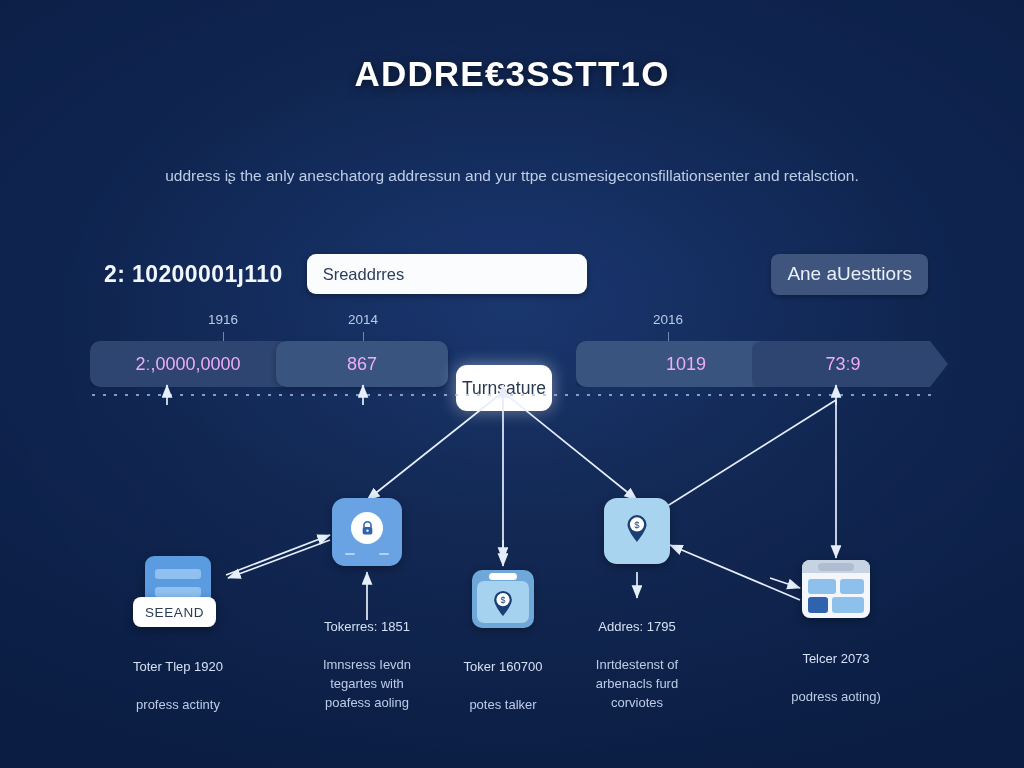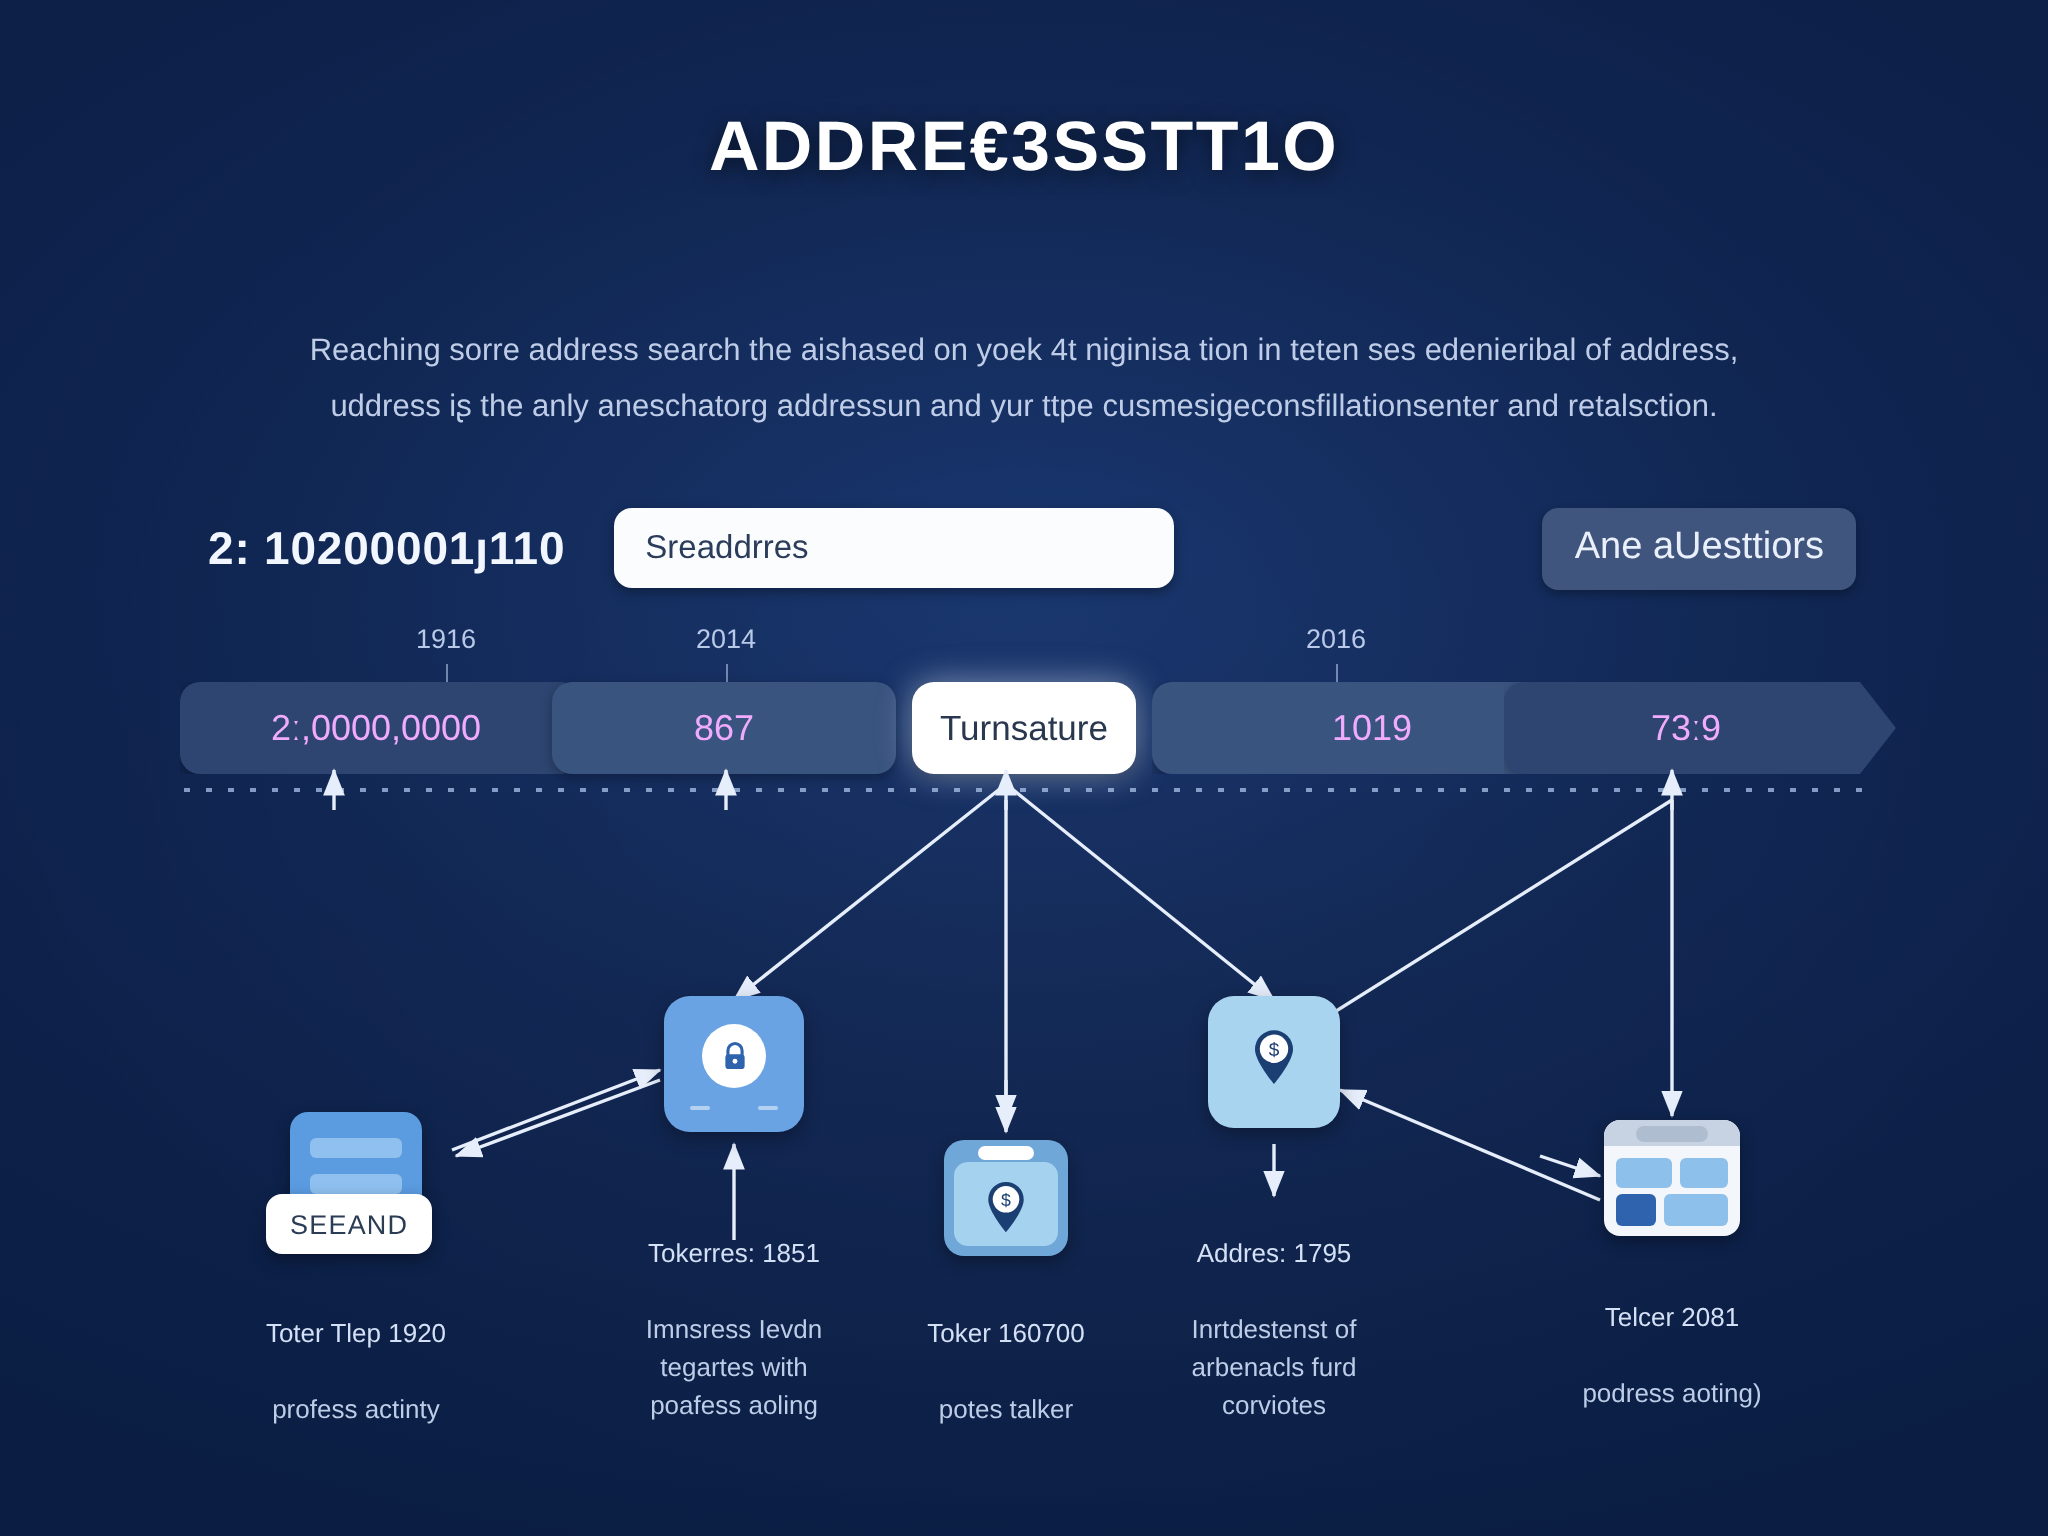--- a/index.html
+++ b/index.html
@@ -323,21 +323,20 @@
   .win .pane.p4 { left: 30px; top: 37px; width: 32px; height: 16px; }
 </style>
 </head>
 <body>
 
 <div class="stage">
   <div class="vignette"></div>
 
   <div class="title">ADDRE€3SSTT1O</div>
   <div class="subtitle">
-    <div>Reaching sorre address search the aishased on yoek 4t niginisa tion in teten ses edenieribal of address,</div>
     <div>uddress iʂ the anly aneschatorg addressun and yur ttpe cusmesigeconsfillationsenter and retalsction.</div>
   </div>
 
   <div class="search-row">
     <div class="search-label">2: 10200001ȷ110</div>
     <div class="search-input" placeholder="Sreaddrres">Sreaddrres</div>
     <div class="search-btn">Ane aUesttiors</div>
   </div>
 
   <div class="tl-years">
@@ -345,21 +344,21 @@
     <div class="tl-tick" style="left:133px"></div>
     <div class="tl-year" style="left:273px;top:0">2014</div>
     <div class="tl-tick" style="left:273px"></div>
     <div class="tl-year" style="left:578px;top:0">2016</div>
     <div class="tl-tick" style="left:578px"></div>
   </div>
 
   <div class="timeline">
     <div class="chip arrow" style="left:0px;   width:196px;">2ː,0000,0000</div>
     <div class="chip plain light" style="left:186px; width:172px;">867</div>
-    <div class="chip highlight" style="left:366px; width:112px;">Turnsature</div>
+    <div class="chip highlight" style="left:366px; width:96px;margin-top:24px;">Turnsature</div>
     <div class="chip arrow light" style="left:486px; width:186px;padding-left:17px;">1019</div>
     <div class="chip arrow" style="left:662px; width:182px;">73ː9</div>
   </div>
   <div class="dotline"></div>
 
   <svg class="wires" width="1024" height="768">
     <defs>
       <marker id="ah" markerWidth="9" markerHeight="9" refX="7.5" refY="3.2" orient="auto">
         <path d="M0,0 L8,3.2 L0,6.4 z" fill="#e6eefb"></path>
       </marker>
@@ -466,17 +465,17 @@
     <div class="win" style="left:-34px; top:0;">
       <div class="bar">
           <div class="handle"></div>
         </div>
       <div class="pane p1"></div>
       <div class="pane p2"></div>
       <div class="pane p3"></div>
       <div class="pane p4"></div>
     </div>
     <div class="node-cap" style="top:70px;">
-      <span class="cap-head">Telcer 2081</span>
+      <span class="cap-head">Telcer 2073</span>
       <span>podress aoting)</span>
     </div>
   </div>
 </div>
 
 </body></html>

